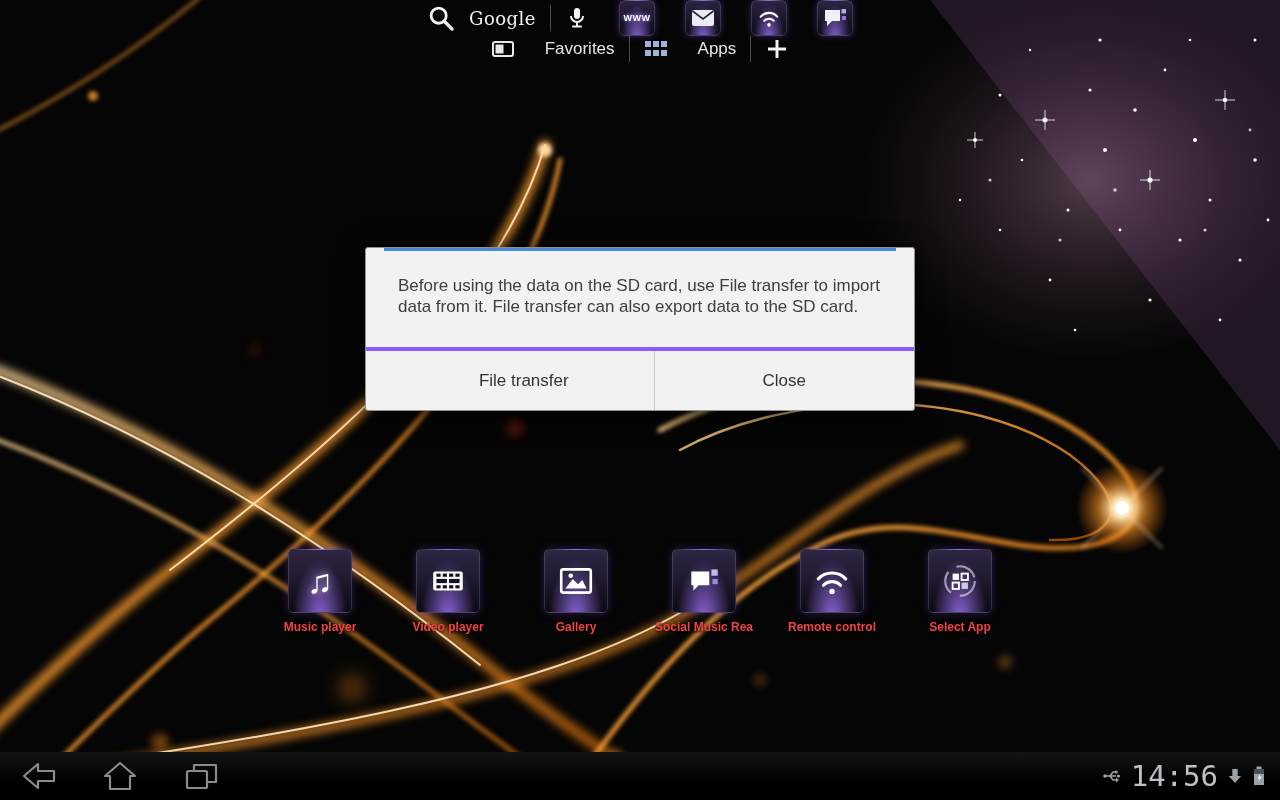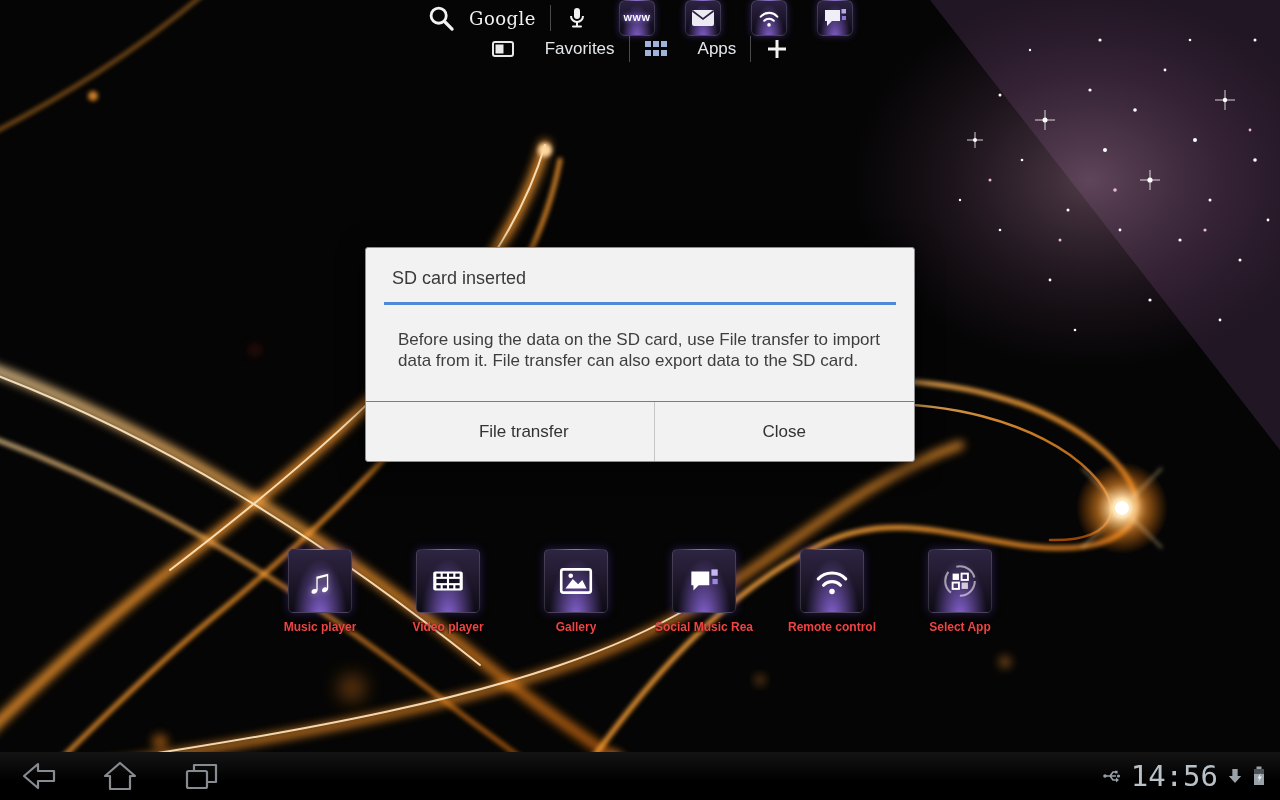--- a/index.html
+++ b/index.html
@@ -38,21 +38,21 @@
 
   
   .dialog{
     position:absolute;left:365px;top:247px;width:550px;z-index:10;
     background:#f2f2f2;border:1px solid #8f8f8f;border-radius:3px;
     box-shadow:0 4px 26px rgba(0,0,0,.7);box-sizing:border-box;
   }
   .dialog-title{padding:20px 26px 13px;font-size:18px;color:#3a3a3a;}
   .dialog-accent{height:3px;margin:0 18px;background:#4d89d9;}
   .dialog-body{padding:24px 32px 30px;font-size:17px;line-height:21px;color:#3e3e3e;width:492px;box-sizing:content-box;max-width:492px;}
-  .dialog-buttons{display:flex;border-top:1px solid #8b5cf6;height:59px;padding-left:28px;}
+  .dialog-buttons{display:flex;border-top:4px solid #8b5cf6;height:59px;padding-left:28px;}
   .dialog-btn{flex:1;display:flex;align-items:center;justify-content:center;font-size:17px;color:#333;cursor:pointer;}
   .dialog-btn + .dialog-btn{border-left:1px solid #c6c6c6;}
 
   
   .dock{position:absolute;top:549px;left:256px;display:flex;z-index:4;}
   .dock-item{width:128px;display:flex;flex-direction:column;align-items:center;cursor:pointer;}
   .tile{
     width:62px;height:62px;border-radius:5px;
     background:
       radial-gradient(ellipse at 50% 115%, rgba(150,110,235,.95), rgba(60,35,110,0) 62%),
@@ -278,21 +278,20 @@
     <span style="cursor:pointer;">
       <svg width="24" height="24" viewBox="0 0 24 24">
         <line x1="12" y1="3" x2="12" y2="21" stroke="#f2f2f2" stroke-width="3"></line>
         <line x1="3" y1="12" x2="21" y2="12" stroke="#f2f2f2" stroke-width="3"></line>
       </svg>
     </span>
   </div>
 </div>
 
 <div class="dialog">
-  <div class="dialog-title">SD card inserted</div>
   <div class="dialog-accent" style="background: rgb(77, 137, 217);"></div>
   <div class="dialog-body">Before using the data on the SD card, use File transfer to import data from it. File transfer can also export data to the SD card.</div>
   <div class="dialog-buttons">
     <div class="dialog-btn">File transfer</div>
     <div class="dialog-btn">Close</div>
   </div>
 </div>
 
 <div class="dock">
 

